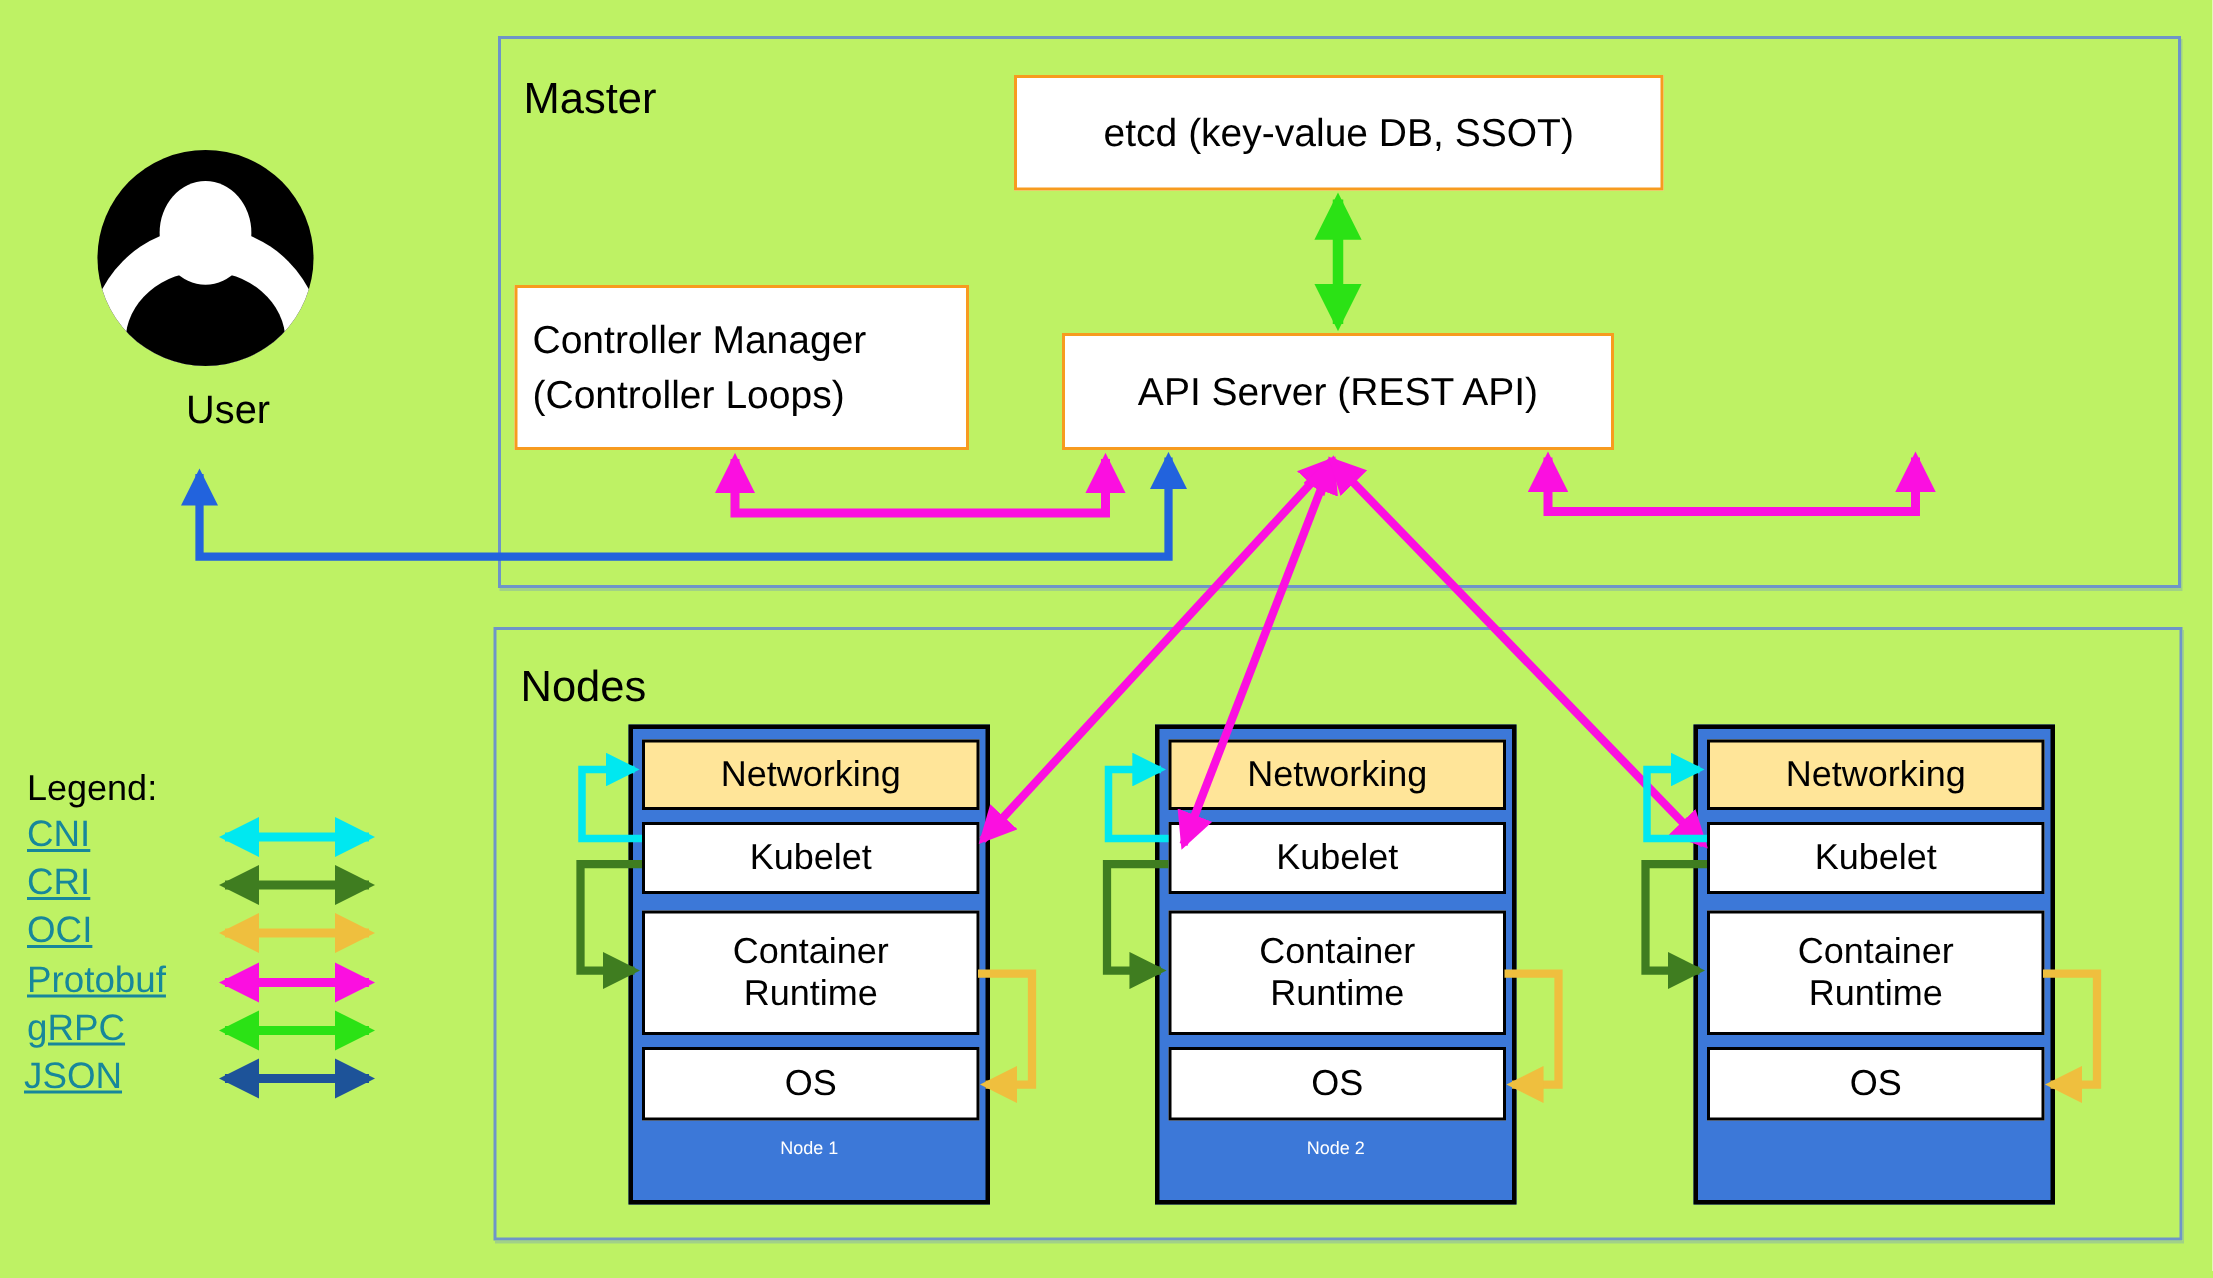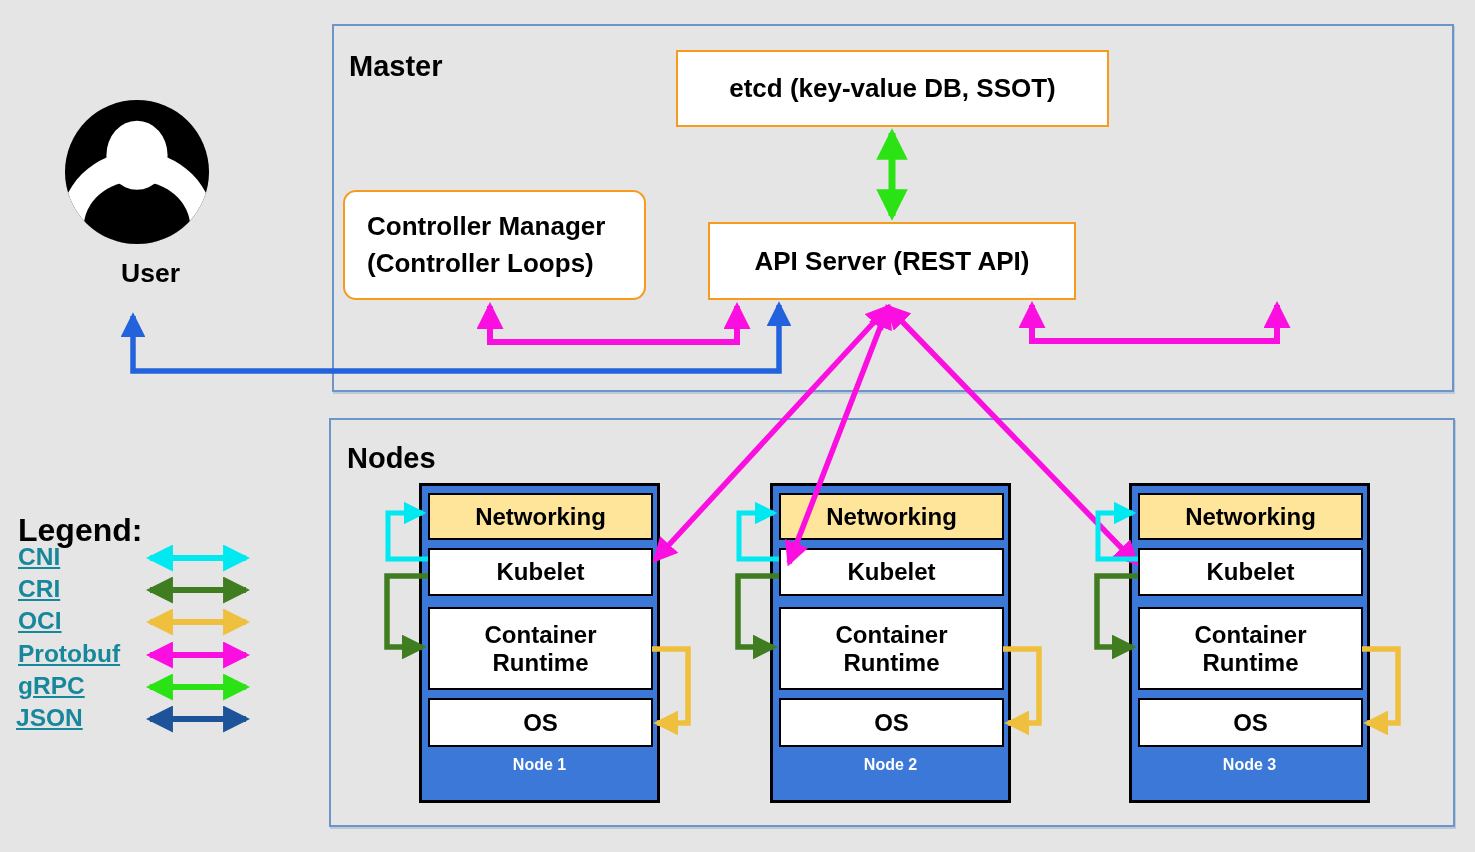--- a/index.html
+++ b/index.html
@@ -2,38 +2,38 @@
 <html style="--frame_blue: #6e95c8; --box_orange: #f79b1f; --node_blue: #3c78d8; --net_yellow: #ffe599; --link_teal: #17879b; --cni: #00e8f0; --cri: #3f7d20; --oci: #efbf3e; --protobuf: #fb0fe0; --grpc: #2be215; --json: #1d5399; --user_arrow: #2263dd;"><head>
 <meta charset="utf-8">
 <style>
   :root{
     --frame_blue:#6e95c8; --box_orange:#f79b1f; --node_blue:#3c78d8;
     --net_yellow:#ffe599; --link_teal:#17879b; --cni:#00e8f0; --cri:#3f7d20;
     --oci:#efbf3e; --protobuf:#fb0fe0; --grpc:#2be215; --json:#1d5399;
     --user_arrow:#2263dd; --ink:#000000;
   }
   html,body{margin:0;padding:0;background:#ffffff;}
-  .stage{position:relative;width:1475px;height:852px;background:#e5e5e5;overflow:hidden;
-         font-family:"Liberation Sans",sans-serif;color:var(--ink);font-weight:bold;}
+  .stage{position:relative;width:1475px;height:852px;background:#bef264;overflow:hidden;
+         font-family:"Liberation Sans",sans-serif;color:var(--ink);}
   .abs{position:absolute;box-sizing:border-box;}
   .frame{border:2px solid var(--frame_blue);background:transparent;box-shadow:1px 2px 0 rgba(110,149,200,.35);}
   .frame-label{font-size:29px;color:#000;}
   .obox{border:2px solid var(--box_orange);background:#fff;font-size:26px;display:flex;
         align-items:center;justify-content:center;text-align:center;}
   .obox.left{justify-content:flex-start;text-align:left;}
   .obox .lines{line-height:1.42;}
   .node-card{background:var(--node_blue);border:3px solid #000;}
   .layer{position:absolute;left:6px;width:225px;background:#fff;border:2.5px solid #000;
          display:flex;align-items:center;justify-content:center;text-align:center;
          font-size:24px;line-height:1.15;box-sizing:border-box;}
   .layer.net{background:var(--net_yellow);}
   .layer.cr{padding:0 40px;}
   .node-footer{position:absolute;left:0;width:100%;top:256px;height:46px;display:flex;
-               align-items:center;justify-content:center;color:#fff;font-size:16px;}
-  .legend-title{font-size:32px;color:#000;}
+               align-items:center;justify-content:center;color:#fff;font-size:12px;}
+  .legend-title{font-size:24px;color:#000;}
   .legend-link{font-size:24.5px;color:var(--link_teal);text-decoration:underline;cursor:pointer;}
   svg.overlay{position:absolute;left:0;top:0;pointer-events:none;}
   .s-cni{stroke:var(--cni);}   .f-cni{fill:var(--cni);}
   .s-cri{stroke:var(--cri);}   .f-cri{fill:var(--cri);}
   .s-oci{stroke:var(--oci);}   .f-oci{fill:var(--oci);}
   .s-pb{stroke:var(--protobuf);} .f-pb{fill:var(--protobuf);}
   .s-grpc{stroke:var(--grpc);} .f-grpc{fill:var(--grpc);}
   .s-json{stroke:var(--json);} .f-json{fill:var(--json);}
   .s-user{stroke:var(--user_arrow);} .f-user{fill:var(--user_arrow);}
   .arrow{fill:none;stroke-linejoin:miter;}
@@ -45,21 +45,21 @@
 <div class="stage">
 
   <div class="abs frame" style="left:332px;top:24px;width:1122px;height:368px;"></div>
   <div class="abs frame-label" style="left:349px;top:50px;">Master</div>
 
   <div class="abs frame" style="left:329px;top:418px;width:1126px;height:409px;"></div>
   <div class="abs frame-label" style="left:347px;top:442px;">Nodes</div>
 
   <div class="abs obox" style="left:676px;top:50px;width:433px;height:77px;">etcd (key-value DB, SSOT)</div>
 
-  <div class="abs obox left" style="left:343px;top:190px;width:303px;height:110px;padding-left:22px;border-radius:13px;">
+  <div class="abs obox left" style="left:343px;top:190px;width:303px;height:110px;padding-left:10px;">
     <div class="lines">
       <div>Controller Manager</div>
       <div>(Controller Loops)</div>
     </div>
   </div>
 
   <div class="abs obox" style="left:708px;top:222px;width:368px;height:78px;">API Server (REST API)</div>
 
 
   <svg class="abs" style="left:63px;top:98px;" width="148" height="148" viewBox="0 0 150 150">
@@ -91,21 +91,20 @@
     <div class="layer cr" style="top:121px;height:83px;">Container Runtime</div>
     <div class="layer" style="top:212px;height:49px;">OS</div>
     <div class="node-footer">Node 2</div>
   </div>
 
   <div class="abs node-card" style="left:1129px;top:483px;width:241px;height:320px;">
     <div class="layer net" style="top:7px;height:47px;">Networking</div>
     <div class="layer" style="top:62px;height:48px;">Kubelet</div>
     <div class="layer cr" style="top:121px;height:83px;">Container Runtime</div>
     <div class="layer" style="top:212px;height:49px;">OS</div>
-    <div class="node-footer">Node 3</div>
   </div>
 
   <div class="abs legend-title" style="left:18px;top:512px;">Legend:</div>
   <div class="abs legend-link" style="left:18px;top:543px;">CNI</div>
   <div class="abs legend-link" style="left:18px;top:575px;text-align:right;">CRI</div>
   <div class="abs legend-link" style="left:18px;top:607px;">OCI</div>
   <div class="abs legend-link" style="left:18px;top:640px;">Protobuf</div>
   <div class="abs legend-link" style="left:18px;top:672px;">gRPC</div>
   <div class="abs legend-link" style="left:16px;top:704px;">JSON</div>
 

